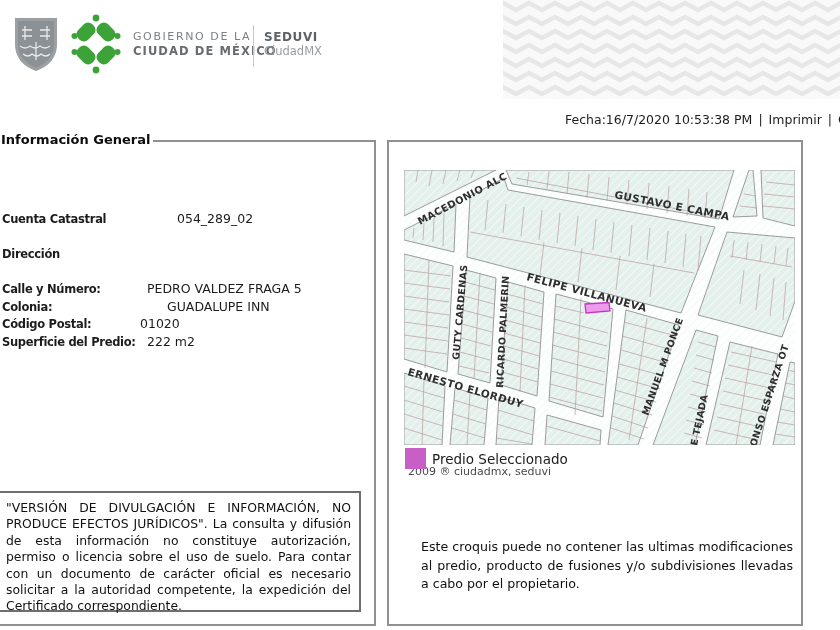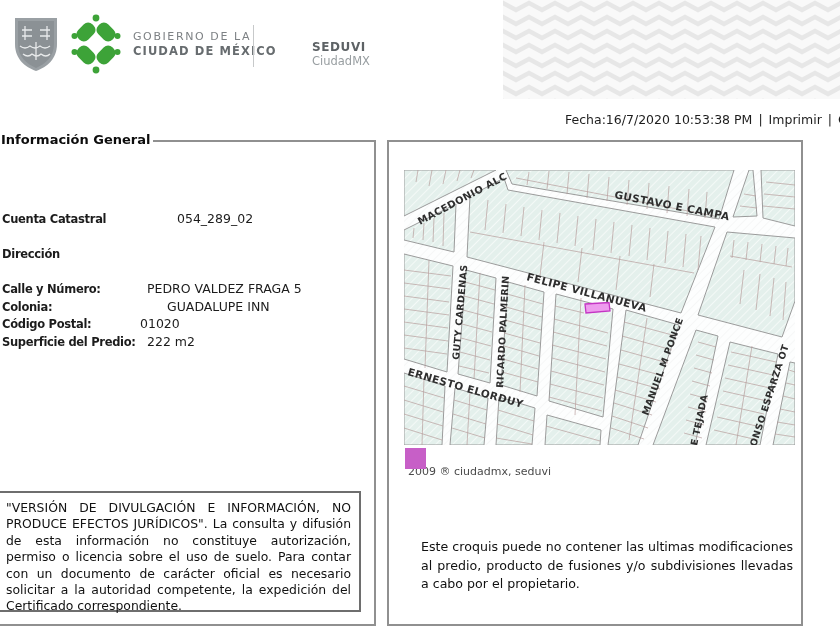--- a/index.html
+++ b/index.html
@@ -8,21 +8,21 @@
     font-family:"DejaVu Sans","Liberation Sans",sans-serif;color:#1c1c1c;
   }
   
   .brand{position:absolute;left:0;top:0;width:520px;height:100px;}
   .shield{position:absolute;left:13px;top:16px;}
   .cdmx{position:absolute;left:71px;top:14px;}
   .org{position:absolute;left:133px;top:30px;line-height:14px;}
   .org .l1{font-size:11px;letter-spacing:1.6px;color:#7d8184;}
   .org .l2{font-size:11.5px;letter-spacing:1.1px;font-weight:bold;color:#676c6f;}
   .brand-divider{position:absolute;left:253px;top:25px;width:1px;height:42px;background:#c7c9ca;}
-  .dept{position:absolute;left:264px;top:40px;line-height:14px;margin-left:48px;}
+  .dept{position:absolute;left:264px;top:30px;line-height:14px;}
   .dept .l1{font-size:12px;font-weight:bold;color:#5d6265;letter-spacing:.6px;}
   .dept .l2{font-size:11.5px;color:#989ea1;}
   .banner{position:absolute;left:503px;top:0;}
   
   .daterow{position:absolute;left:565px;top:112px;white-space:nowrap;font-size:12.5px;color:#1d1d1d;}
   .daterow .sep{margin:0 6px;color:#1d1d1d;}
   .daterow .lnk{text-decoration:none;color:#1d1d1d;cursor:pointer;}
   
   .fs{position:absolute;border:2px solid #909090;background:#fff;}
   .fs .legend{position:absolute;top:-10px;background:#fff;padding:0 3px;font-size:13px;font-weight:bold;color:#0d0d0d;white-space:nowrap;}
@@ -200,14 +200,15 @@
         <text transform="translate(99,218) rotate(-87)" font-size="9.5">RICARDO PALMERIN</text>
         <text transform="translate(244,246) rotate(-70)" font-size="9.5">MANUEL M PONCE</text>
         <text transform="translate(293,276) rotate(-78)" font-size="9.5">E TEJADA</text>
         <text transform="translate(352,277) rotate(-72)" font-size="9.5">ONSO ESPARZA OT</text>
       </g>
     </svg>
   </div>
 
   <div class="map-attrib">2009 ® ciudadmx, seduvi</div>
   <div class="swatch"></div>
+  <div class="swatch-label">Predio Seleccionado</div>
   <p class="note">Este croquis puede no contener las ultimas modificaciones al predio, producto de fusiones y/o subdivisiones llevadas a cabo por el propietario.</p>
 </div>
 
 </body></html>

